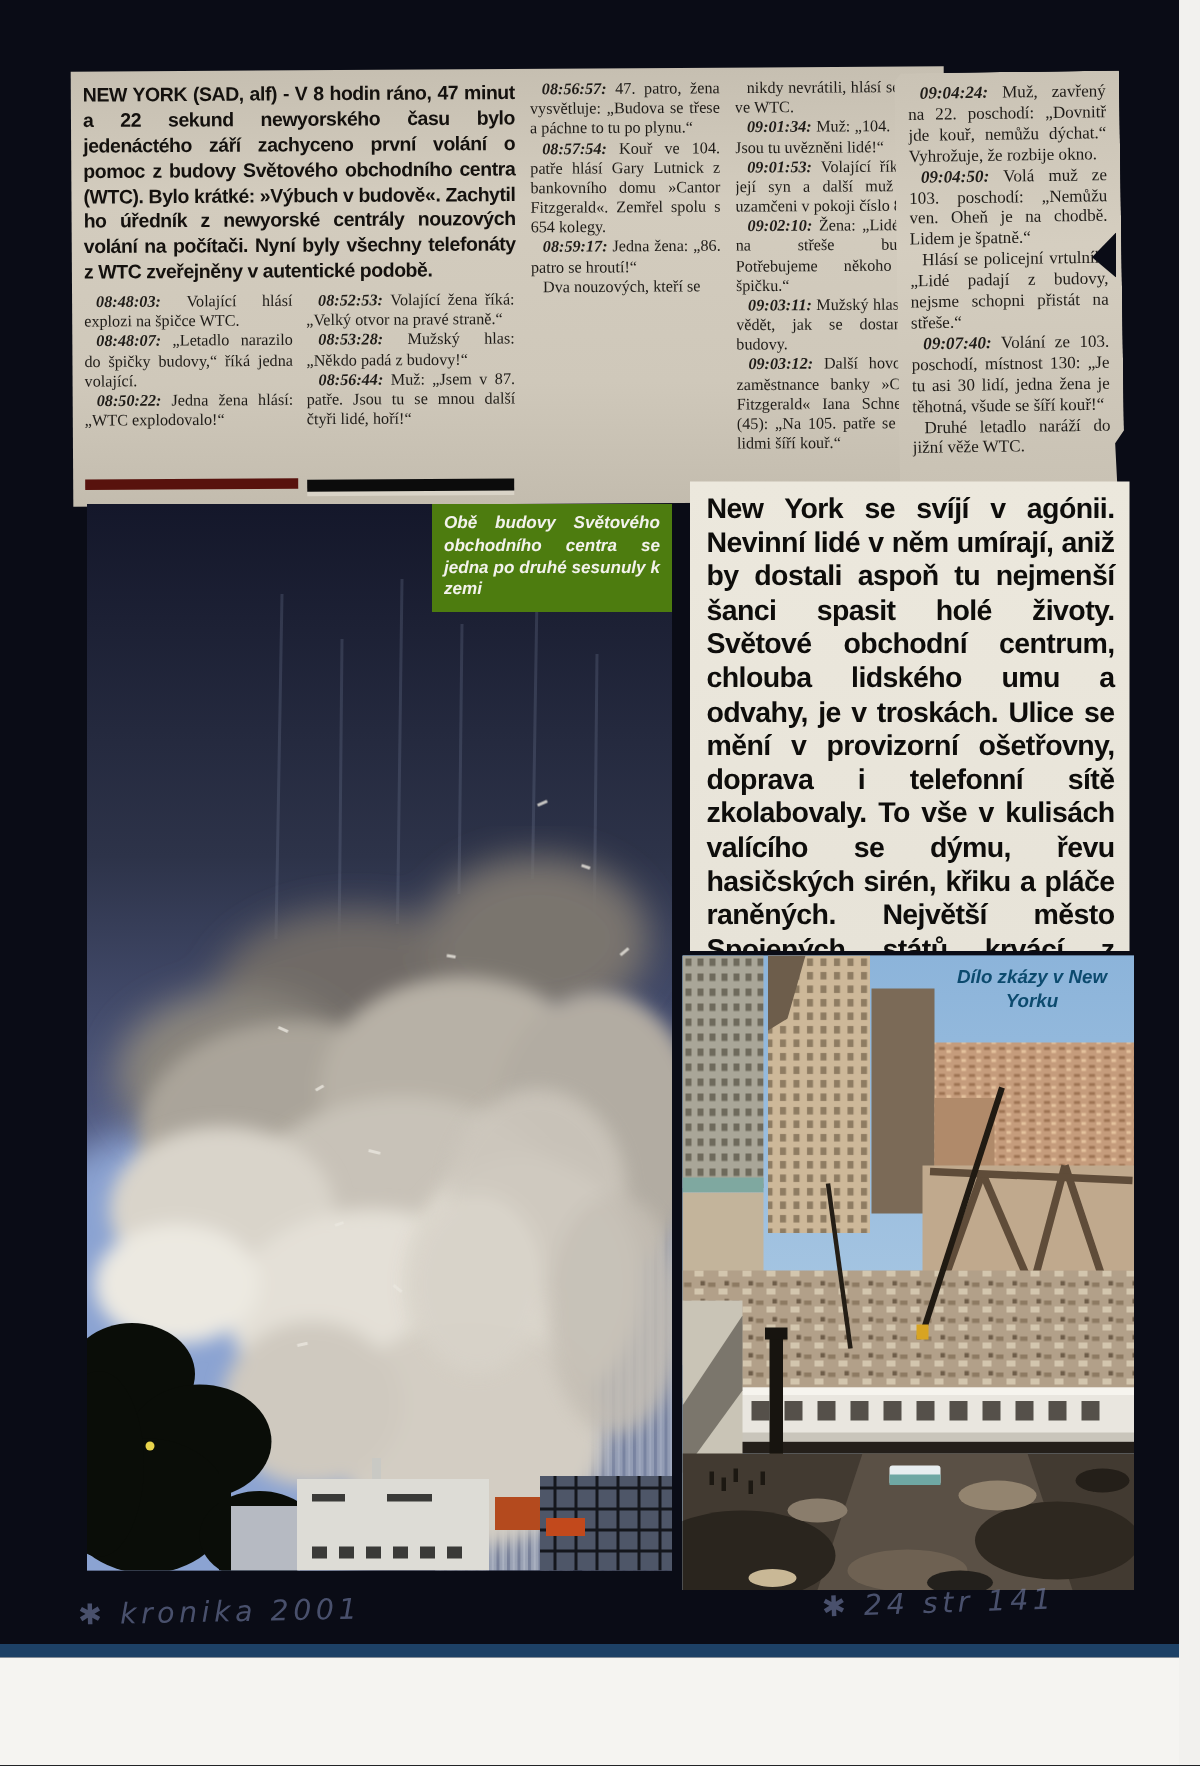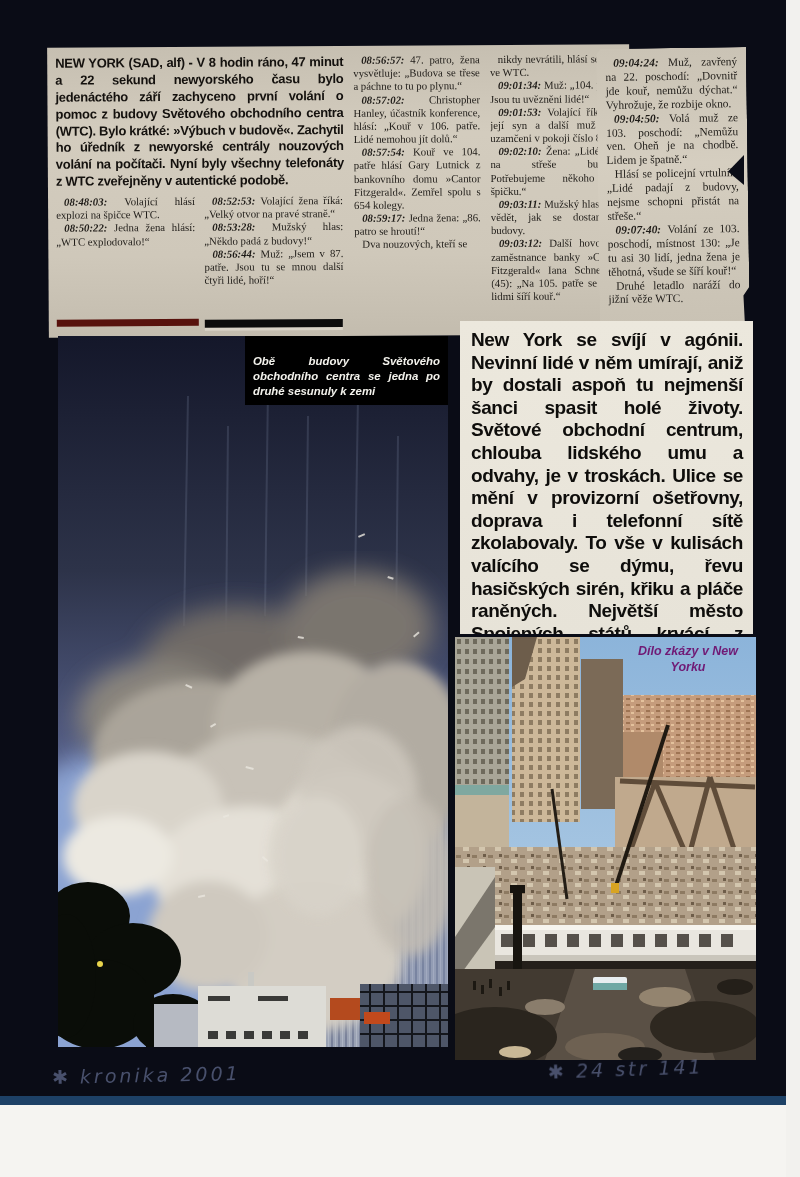--- a/index.html
+++ b/index.html
@@ -32,34 +32,34 @@
               background:linear-gradient(180deg,#cac3b5,#d5cec0 40%,#c8c1b3);
               transform:rotate(-0.8deg);padding:8px 9px;box-sizing:border-box;overflow:hidden;
               clip-path:polygon(3% 0,100% 0,100% 83%,96% 86%,97% 100%,18% 100%,0 97%,0 2%);}
   .clip-piece .tcol{width:100%;font-size:11.4px;}
   .piece-wedge{position:absolute;left:728px;top:155px;width:16px;height:30px;background:#0a0c16;
                clip-path:polygon(100% 0,0 55%,100% 100%);}
 
   
   .photo-left{position:absolute;left:58px;top:336px;width:390px;height:711px;background:#1a1d2b;}
   .photo-left svg{display:block;width:100%;height:100%;}
-  .cap-left{position:absolute;top:0;right:0;width:203px;box-sizing:border-box;background:#000000;
-            padding:18px 8px 7px 8px;color:#f3f2ec;font:italic 700 11.4px/1.3 "Liberation Sans",sans-serif;
+  .cap-left{position:absolute;top:0;right:0;width:160px;box-sizing:border-box;background:#4d7c0f;
+            padding:6px 8px 7px 8px;color:#f3f2ec;font:italic 700 11.4px/1.3 "Liberation Sans",sans-serif;
             text-align:justify;}
 
   
   .agony{position:absolute;left:460px;top:321px;width:293px;height:313px;box-sizing:border-box;
          background:linear-gradient(180deg,#ece8dd,#e7e3d8);padding:8px 10px 8px 11px;
          font:700 19px/1.19 "Liberation Sans",sans-serif;letter-spacing:-0.4px;
          color:#0e0d0b;text-align:justify;overflow:hidden;}
 
   
   .photo-right{position:absolute;left:455px;top:637px;width:301px;height:423px;background:#8cb4da;}
   .photo-right svg{display:block;width:100%;height:100%;}
-  .cap-right{position:absolute;top:7px;right:8px;width:120px;color:#701a75;
+  .cap-right{position:absolute;top:7px;right:8px;width:120px;color:#0c4a6e;
              font:italic 700 12.5px/1.25 "Liberation Sans",sans-serif;text-align:center;}
 
   
   .hw{position:absolute;color:#8794c2;opacity:.5;font:italic 400 19px/1 "DejaVu Sans",sans-serif;
       letter-spacing:3px;white-space:nowrap;}
   .hw-left{left:52px;top:1066px;transform:rotate(-1.2deg);}
   .hw-right{left:548px;top:1060px;transform:rotate(-2deg);}
 </style>
 </head>
 <body>
@@ -70,34 +70,34 @@
   <div class="edge-line"></div>
   <div class="strip-bottom"></div>
 
   <div class="clip-main">
     <div class="clip-inner">
       <div class="left-group">
         <p class="intro">NEW YORK (SAD, alf) - V 8 hodin ráno, 47 minut a 22 sekund newyorského času bylo jedenáctého září zachyceno první volání o pomoc z budovy Světového obchodního centra (WTC). Bylo krátké: »Výbuch v budově«. Zachytil ho úředník z newyorské centrály nouzových volání na počítači. Nyní byly všechny telefonáty z WTC zveřejněny v autentické podobě.</p>
         <div class="twocol">
           <div class="tcol c1">
               <p class="entry"><strong>08:48:03: </strong>Volající hlásí explozi na špičce WTC.</p>
+              <p class="entry"><strong>08:48:07: </strong>„Letadlo narazilo do špičky budovy,“ říká jedna volající.</p>
               <p class="entry"><strong>08:50:22: </strong>Jedna žena hlásí: „WTC explodovalo!“</p>
             </div>
           <div class="tcol c2">
               <p class="entry"><strong>08:52:53: </strong>Volající žena říká: „Velký otvor na pravé straně.“</p>
               <p class="entry"><strong>08:53:28: </strong>Mužský hlas: „Někdo padá z budovy!“</p>
               <p class="entry"><strong>08:56:44: </strong>Muž: „Jsem v 87. patře. Jsou tu se mnou další čtyři lidé, hoří!“</p>
             </div>
         </div>
         <div class="rule-red"></div>
         <div class="rule-black"></div>
       </div>
       <div class="tcol c3">
           <p class="entry"><strong>08:56:57: </strong>47. patro, žena vysvětluje: „Budova se třese a páchne to tu po plynu.“</p>
-          <p class="entry"><strong>08:57:02: </strong>Christopher Hanley, účastník konference, hlásí: „Kouř v 106. patře. Lidé nemohou jít dolů.“</p>
           <p class="entry"><strong>08:57:54: </strong>Kouř ve 104. patře hlásí Gary Lutnick z bankovního domu »Cantor Fitzgerald«. Zemřel spolu s 654 kolegy.</p>
           <p class="entry"><strong>08:59:17: </strong>Jedna žena: „86. patro se hroutí!“</p>
           <p class="entry">Dva nouzových, kteří se</p>
         </div>
       <div class="tcol c4">
           <p class="entry">nikdy nevrátili, hlásí setkání ve WTC.</p>
           <p class="entry"><strong>09:01:34: </strong>Muž: „104. patro. Jsou tu uvězněni lidé!“</p>
           <p class="entry"><strong>09:01:53: </strong>Volající říká, že její syn a další muž jsou uzamčeni v pokoji číslo 8617.</p>
           <p class="entry"><strong>09:02:10: </strong>Žena: „Lidé jsou na střeše budovy. Potřebujeme někoho na špičku.“</p>
           <p class="entry"><strong>09:03:11: </strong>Mužský hlas chce vědět, jak se dostane z budovy.</p>

